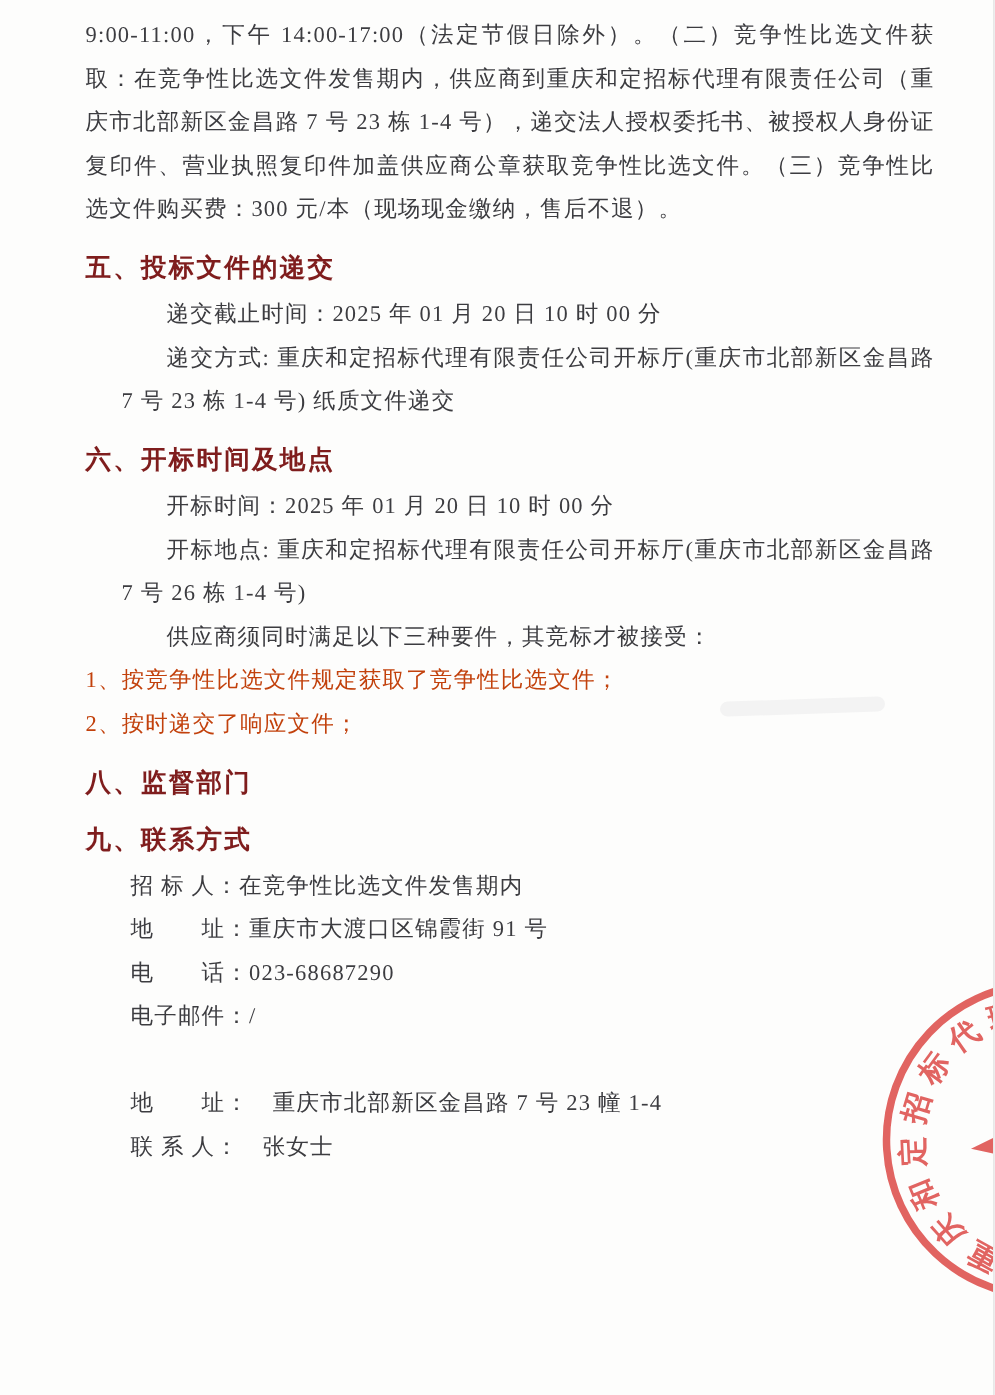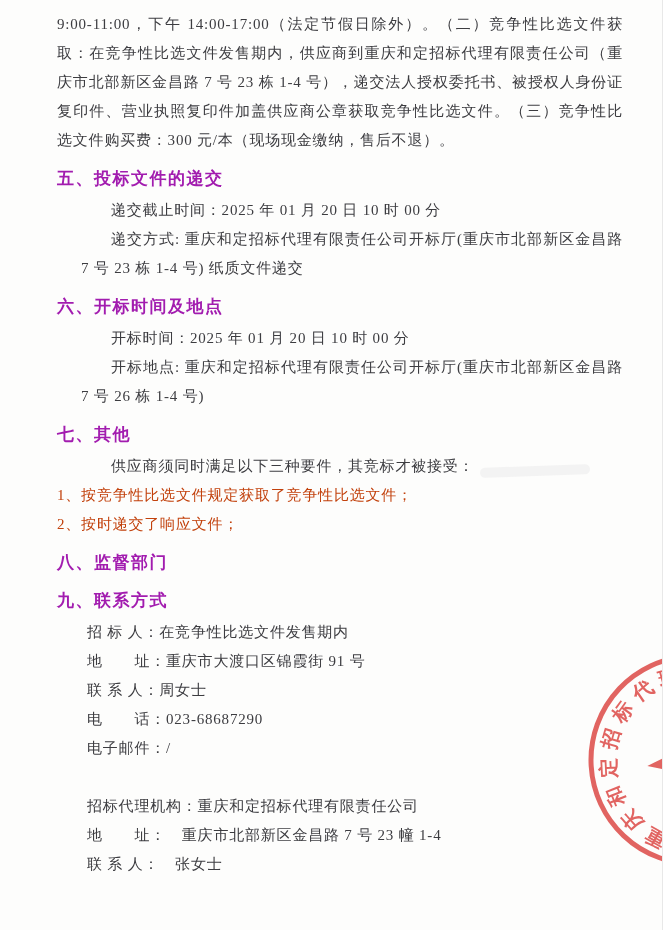--- a/index.html
+++ b/index.html
@@ -24,21 +24,21 @@
   }
   .para {
     text-align: justify;
     color: #3c3c40;
   }
   .para.indent { text-indent: 2em; margin-left: 24px; }
   .heading {
     font-weight: bold;
     font-size: 17px;
     letter-spacing: 1.5px;
-    color: #a21caf;
+    color: #7f1d1d;
     margin-top: 9px;
     margin-bottom: 3px;
   }
   .list-item {
     text-align: justify;
     color: #c2410c;
   }
   .contact-line {
     padding-left: 2em;
     color: #3c3c40;
@@ -67,33 +67,30 @@
 <div class="page">
 
   <div class="doc" id="doc-body">
       <div class="para">9:00-11:00，下午 14:00-17:00（法定节假日除外）。（二）竞争性比选文件获取：在竞争性比选文件发售期内，供应商到重庆和定招标代理有限责任公司（重庆市北部新区金昌路 7 号 23 栋 1-4 号），递交法人授权委托书、被授权人身份证复印件、营业执照复印件加盖供应商公章获取竞争性比选文件。（三）竞争性比选文件购买费：300 元/本（现场现金缴纳，售后不退）。</div>
       <div class="heading">五、投标文件的递交</div>
       <div class="para indent">递交截止时间：2025 年 01 月 20 日  10 时 00 分</div>
       <div class="para indent">递交方式: 重庆和定招标代理有限责任公司开标厅(重庆市北部新区金昌路 7 号 23 栋 1-4 号) 纸质文件递交</div>
       <div class="heading">六、开标时间及地点</div>
       <div class="para indent">开标时间：2025 年 01 月 20 日  10 时 00 分</div>
       <div class="para indent">开标地点: 重庆和定招标代理有限责任公司开标厅(重庆市北部新区金昌路 7 号 26 栋 1-4 号)</div>
-      <div class="heading">七、其他</div>
       <div class="para indent">供应商须同时满足以下三种要件，其竞标才被接受：</div>
       <div class="list-item">1、按竞争性比选文件规定获取了竞争性比选文件；</div>
       <div class="list-item">2、按时递交了响应文件；</div>
       <div class="heading">八、监督部门</div>
       <div class="heading">九、联系方式</div>
       <div class="contact-line">招 标 人：在竞争性比选文件发售期内</div>
       <div class="contact-line">地　　址：重庆市大渡口区锦霞街 91 号</div>
-      <div class="contact-line">联 系 人：周女士</div>
       <div class="contact-line">电　　话：023-68687290</div>
       <div class="contact-line">电子邮件：/</div>
       <div class="spacer"></div>
-      <div class="contact-line">招标代理机构：重庆和定招标代理有限责任公司</div>
       <div class="contact-line">地　　址：　重庆市北部新区金昌路 7 号 23 幢 1-4</div>
       <div class="contact-line">联 系 人：　张女士</div>
     </div>
 
   <div class="smudge" style="left:480px; top:466px; width:110px; height:10px;"></div>
 
   <svg class="seal" viewBox="0 0 240 240" xmlns="http://www.w3.org/2000/svg">
     <defs>
       <path id="sealArc" d="M 120,200 A 80,80 0 1 1 120,40 A 80,80 0 1 1 120,200"></path>
       <path id="numArc" d="M 120,32 A 88,88 0 1 0 120,208 A 88,88 0 1 0 120,32"></path>

